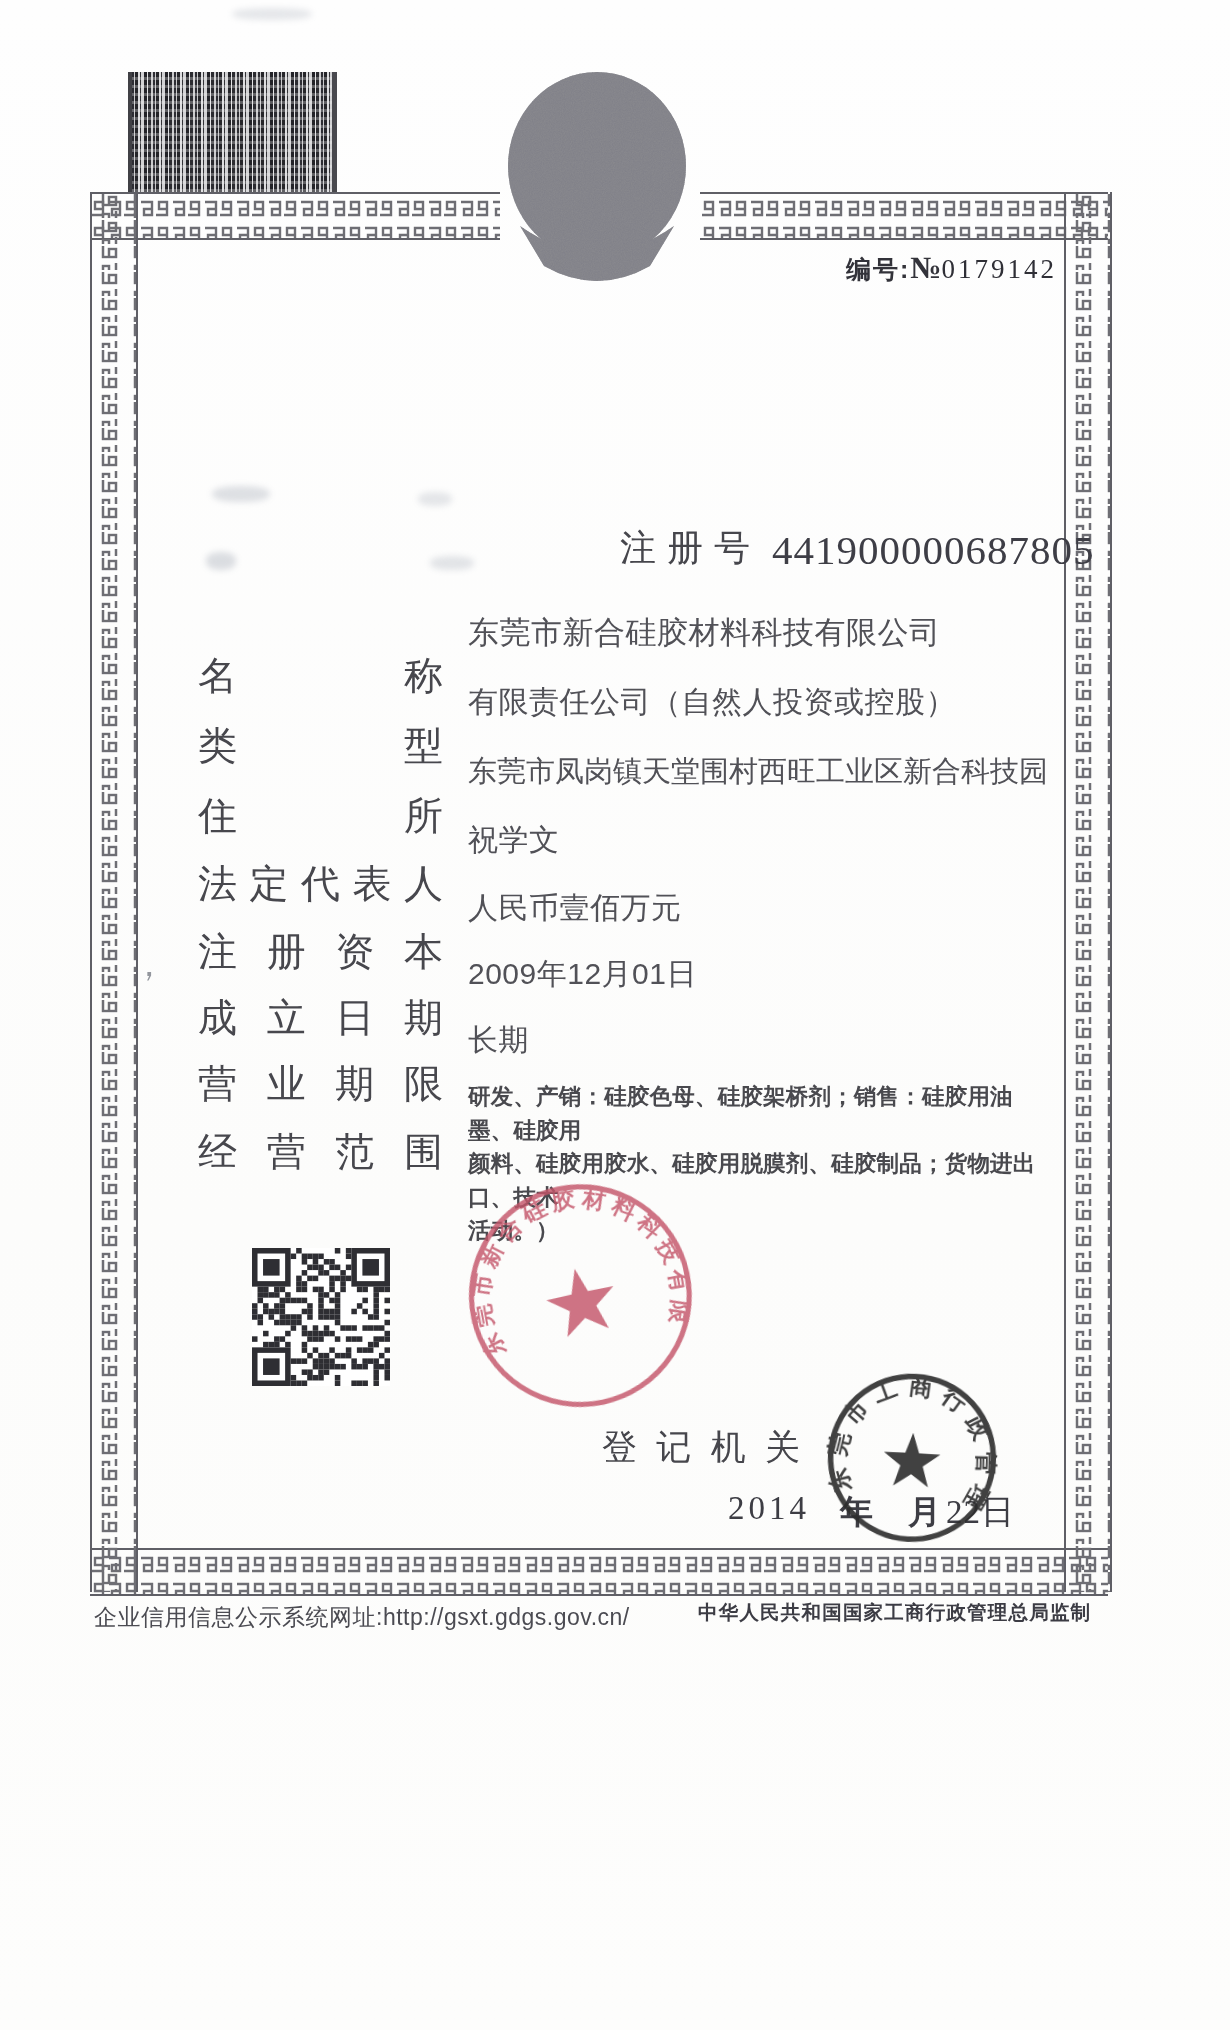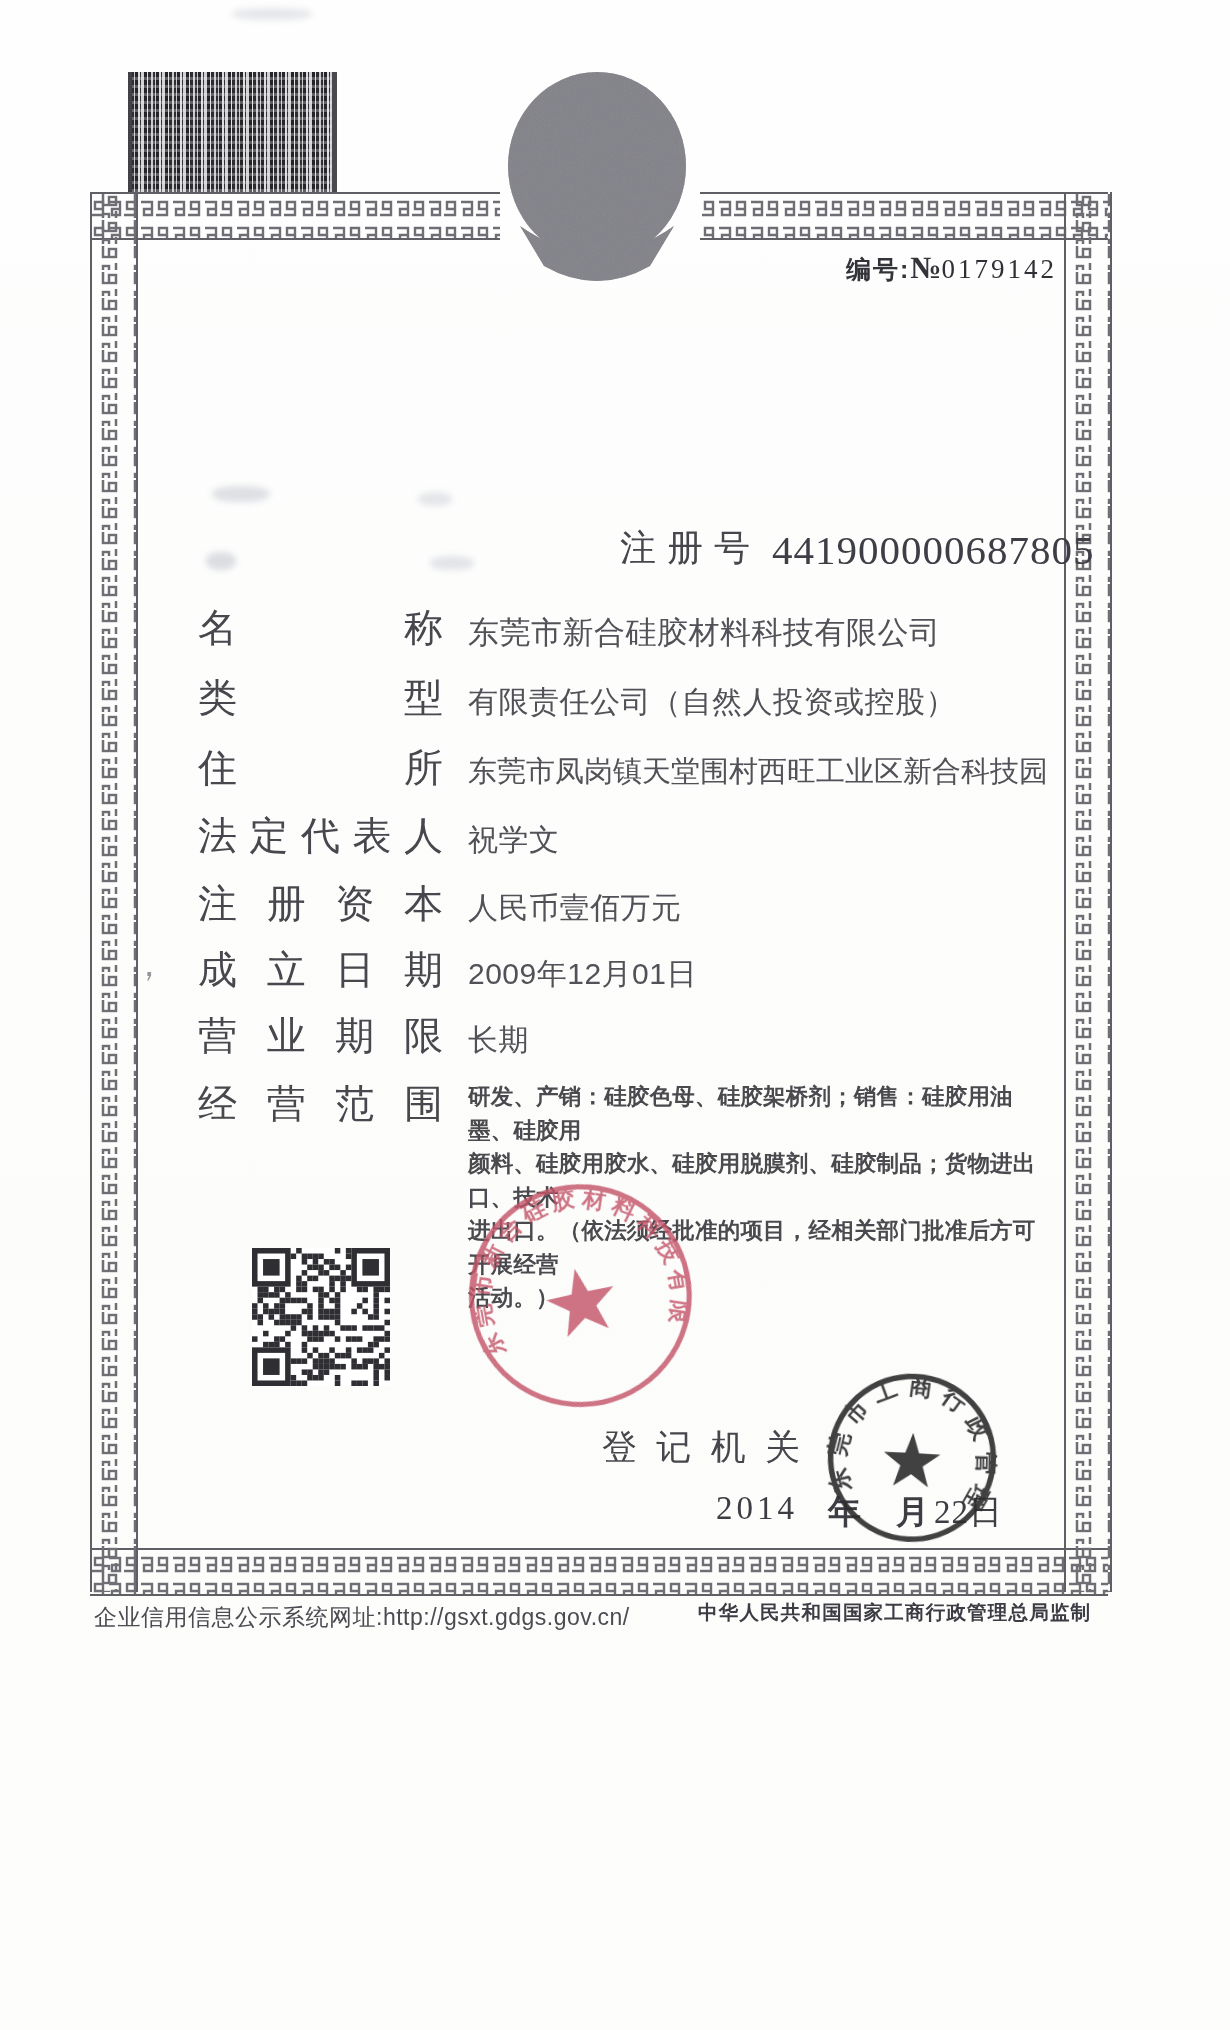--- a/index.html
+++ b/index.html
@@ -31,36 +31,36 @@
   .title{position:absolute;left:288px;top:310px;z-index:2;font-size:146px;line-height:1.1;
     font-weight:900;letter-spacing:58px;color:#2d2d31;white-space:nowrap;
     text-shadow:0 0 1px rgba(30,30,34,.9),1px 1px 0 rgba(60,60,64,.45);}
   .reg-row{position:absolute;left:0;top:524px;z-index:2;width:100%;}
   .reg-label{position:absolute;left:620px;width:130px;font-size:36px;color:#46464c;
     text-align:justify;text-align-last:justify;}
   .reg-num{position:absolute;left:772px;font-family:"Liberation Serif","DejaVu Serif",serif;
     font-size:41px;letter-spacing:1px;color:#3e3e46;top:2px;}
   .frow{position:absolute;left:0;width:100%;z-index:2;}
   .flabel{position:absolute;left:198px;width:245px;font-size:39px;font-weight:500;color:#47474d;
-    text-align:justify;text-align-last:justify;line-height:1.15;}
+    text-align:justify;text-align-last:justify;line-height:1.15;margin-top:48px;}
   .fvalue{position:absolute;left:468px;top:6px;font-size:30px;color:#515157;letter-spacing:.5px;white-space:nowrap;}
   .fvalue.small{font-size:29px;letter-spacing:0;}
   .scope{position:absolute;left:468px;top:-2px;width:590px;font-size:22.5px;line-height:33.5px;
     font-weight:600;color:#49494e;letter-spacing:.2px;}
   .stray{position:absolute;left:132px;top:942px;z-index:2;font-size:34px;color:#70747e;opacity:.75;}
   .smudge{position:absolute;z-index:1;background:#8d95a3;filter:blur(3px);border-radius:45%;}
   
   .qr{position:absolute;left:252px;top:1248px;width:138px;height:138px;z-index:2;filter:blur(.35px);}
   .stamp{position:absolute;z-index:3;}
   .stamp svg{display:block;width:100%;height:100%;overflow:visible;}
   .stamp.red{left:460px;top:1172px;width:240px;height:244px;transform:rotate(-12deg);opacity:.82;filter:blur(.25px);}
   .stamp.black{left:822px;top:1366px;width:180px;height:182px;transform:rotate(3deg);opacity:.9;filter:blur(.2px);}
   .registrar-label{position:absolute;left:602px;top:1424px;width:198px;z-index:2;font-size:35px;
     font-weight:500;color:#46464c;text-align:justify;text-align-last:justify;}
-  .date-part{position:absolute;top:1490px;z-index:2;font-size:33px;color:#3d3d44;font-weight:600;}
+  .date-part{position:absolute;top:1490px;z-index:2;font-size:33px;color:#3d3d44;font-weight:600;margin-left:12px;}
   .date-part.num{font-family:"Liberation Serif","DejaVu Serif",serif;font-weight:400;letter-spacing:4px;}
   .footer-left{position:absolute;left:94px;top:1602px;z-index:2;font-size:23px;letter-spacing:.5px;color:#4b4b52;text-align:center;}
   .footer-right{position:absolute;left:698px;top:1599px;z-index:2;font-size:19.5px;font-weight:700;letter-spacing:1.2px;color:#3c3c44;}
 </style>
 </head>
 <body>
 
 <div class="paper">
 
   <svg width="0" height="0" style="position:absolute" aria-hidden="true">
@@ -161,21 +161,20 @@
   </div>
   <div class="frow" style="top:1014px;">
     <span class="flabel">营业期限</span>
     <span class="fvalue">长期</span>
   </div>
   <div class="frow" style="top:1082px;">
     <span class="flabel">经营范围</span>
     <div class="scope">
       <div>研发、产销：硅胶色母、硅胶架桥剂；销售：硅胶用油墨、硅胶用</div>
       <div>颜料、硅胶用胶水、硅胶用脱膜剂、硅胶制品；货物进出口、技术</div>
-      <div>进出口。（依法须经批准的项目，经相关部门批准后方可开展经营</div>
       <div>活动。）</div>
     </div>
   </div>
 
   <span class="stray">，</span>
 
   <svg class="qr" viewBox="0 0 138 138">
     <rect width="138" height="138" fill="#ffffff"></rect>
     <g id="qr-modules" fill="#2e2e33">
         <rect x="44.16" y="0" width="5.52" height="5.52" fill="#2e2e33"></rect>

